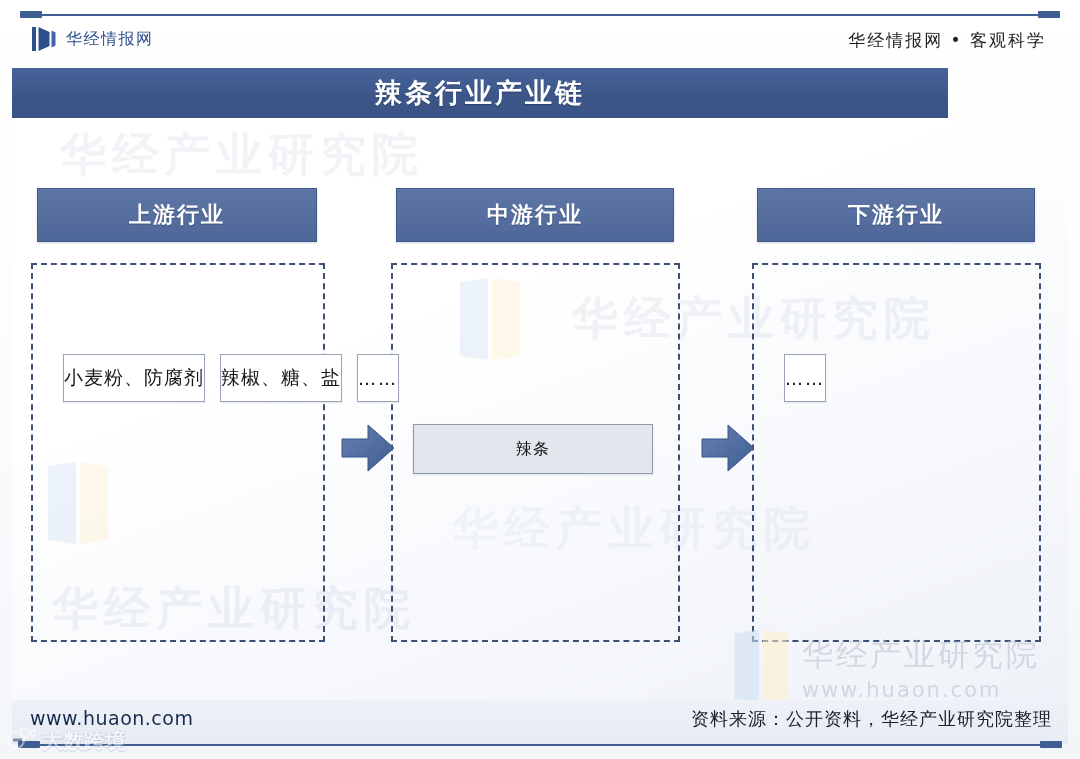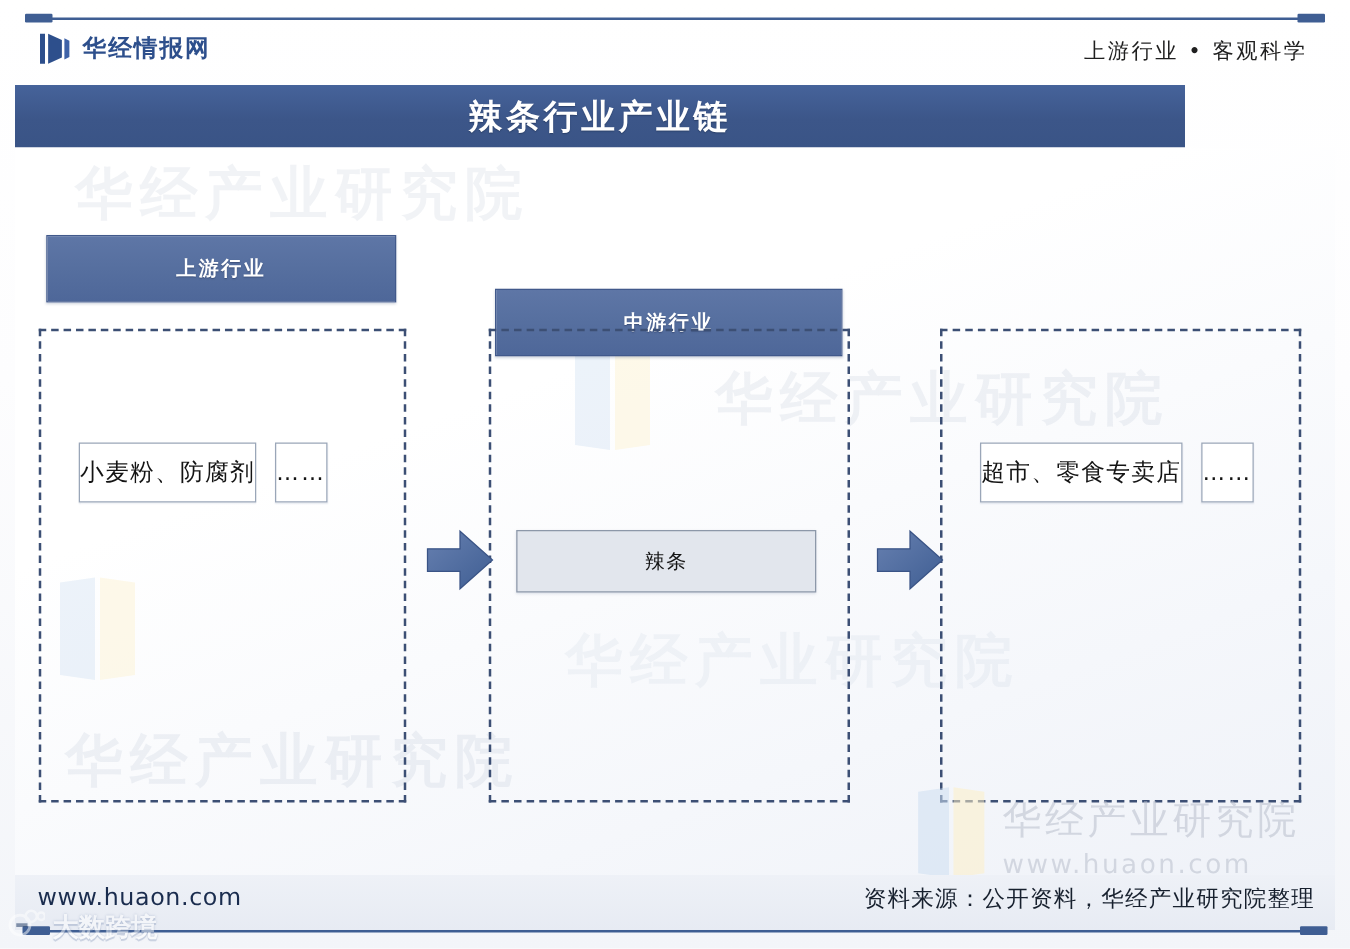--- a/index.html
+++ b/index.html
@@ -54,26 +54,25 @@
     display: flex;
     align-items: center;
     gap: 10px;
   }
   .brand-mark {
     width: 24px;
     height: 26px;
     display: block;
   }
   .brand-name {
-    font-size: 19px;
+    font-size: 16px;
     color: #2d4f8c;
     letter-spacing: 1.5px;
     font-family: "DejaVu Sans", sans-serif;
     white-space: nowrap;
-    font-weight: bold;
   }
   .tagline {
     position: absolute;
     right: 34px;
     top: 29px;
     font-size: 17px;
     color: #1f1f1f;
     letter-spacing: 2px;
     font-family: "DejaVu Sans", sans-serif;
     white-space: nowrap;
@@ -138,30 +137,30 @@
     position: absolute;
     height: 52px;
     background: linear-gradient(180deg, #5e76a6 0%, #566f9f 50%, #4e6799 100%);
     border: 1px solid #41598b;
     display: flex;
     align-items: center;
     justify-content: center;
     box-shadow: 0 1px 2px rgba(60,80,120,0.25);
   }
   .col-head-text {
-    font-size: 16px;
+    font-size: 22px;
     font-weight: bold;
     color: #ffffff;
     letter-spacing: 2px;
     font-family: "DejaVu Sans", sans-serif;
     text-shadow: 0 1px 1px rgba(35,50,85,0.5);
     white-space: nowrap;
   }
   .col-head-1 { left: 25px;  top: 70px; width: 278px; }
-  .col-head-2 { left: 384px; top: 70px; width: 276px; margin-top: 43px; }
+  .col-head-2 { left: 384px; top: 70px; width: 276px; }
   .col-head-3 { left: 745px; top: 70px; width: 276px; }
 
   .dash-box {
     position: absolute;
     border: 2.5px dashed #3c4f74;
     background: transparent;
   }
   .dash-1 { left: 19px;  top: 145px; width: 290px; height: 375px; }
   .dash-2 { left: 379px; top: 145px; width: 285px; height: 375px; }
   .dash-3 { left: 740px; top: 145px; width: 285px; height: 375px; }
@@ -331,21 +330,21 @@
   <div class="brand">
     <span>
       <svg class="brand-mark" viewBox="0 0 24 26" xmlns="http://www.w3.org/2000/svg">
         <rect x="0" y="1" width="4" height="24" fill="#2d4f8c"></rect>
         <path d="M6.5 1 L17.5 6 L17.5 20 L6.5 25 Z" fill="#2d4f8c"></path>
         <path d="M19.5 4.5 L23.5 6.5 L23.5 19.5 L19.5 21.5 Z" fill="#3f63a8"></path>
       </svg>
     </span>
     <span class="brand-name">华经情报网</span>
   </div>
-  <div class="tagline">上游行业 • 客观科学</div>
+  <div class="tagline">华经情报网 • 客观科学</div>
 
   <div class="title-bar">
     <span class="title-bar-text">辣条行业产业链</span>
   </div>
 
   <div class="canvas">
 
     <div class="wm-big wm-a">华经产业研究院</div>
     <div class="wm-big wm-b">华经产业研究院</div>
     <div class="wm-big wm-c">华经产业研究院</div>
@@ -363,28 +362,34 @@
         <path class="pg-r" d="M34 2 L62 6 L62 80 L34 84 Z"></path>
       </svg>
     </span>
 
     <div class="col-head col-head-1">
       <span class="col-head-text">上游行业</span>
     </div>
     <div class="col-head col-head-2">
       <span class="col-head-text">中游行业</span>
     </div>
+    <div class="col-head col-head-3">
+      <span class="col-head-text">下游行业</span>
+    </div>
 
     <div class="dash-box dash-1"></div>
     <div class="dash-box dash-2"></div>
     <div class="dash-box dash-3"></div>
 
     <div class="item-stack stack-1">
       <div class="item-box">
         <span class="item-text">小麦粉、防腐剂</span>
+      </div>
+      <div class="item-box">
+        <span class="item-text">辣椒、糖、盐</span>
       </div>
       <div class="item-box">
         <span class="item-text item-ellipsis">……</span>
       </div>
     </div>
 
     <span class="arrow arrow-1">
       <svg width="56" height="56" viewBox="0 0 56 56" xmlns="http://www.w3.org/2000/svg">
         <defs>
           <linearGradient id="agrad1" x1="0" y1="0" x2="1" y2="1">
@@ -407,23 +412,20 @@
             <stop offset="0%" stop-color="#6780b0"></stop>
             <stop offset="100%" stop-color="#3f5e93"></stop>
           </linearGradient>
         </defs>
         <path d="M2 19 L28 19 L28 5 L54 28 L28 51 L28 37 L2 37 Z" fill="url(#agrad2)" stroke="#3a5486" stroke-width="1"></path>
       </svg>
     </span>
 
     <div class="item-stack stack-3">
       <div class="item-box">
-        <span class="item-text">超市、零食专卖店</span>
-      </div>
-      <div class="item-box">
         <span class="item-text item-ellipsis">……</span>
       </div>
     </div>
 
   </div>
 
   <div class="br-wm">
     <span>
       <svg width="58" height="76" viewBox="0 0 64 86" xmlns="http://www.w3.org/2000/svg">
         <path d="M2 6 L30 2 L30 84 L2 80 Z" fill="#cfe0f2"></path>

